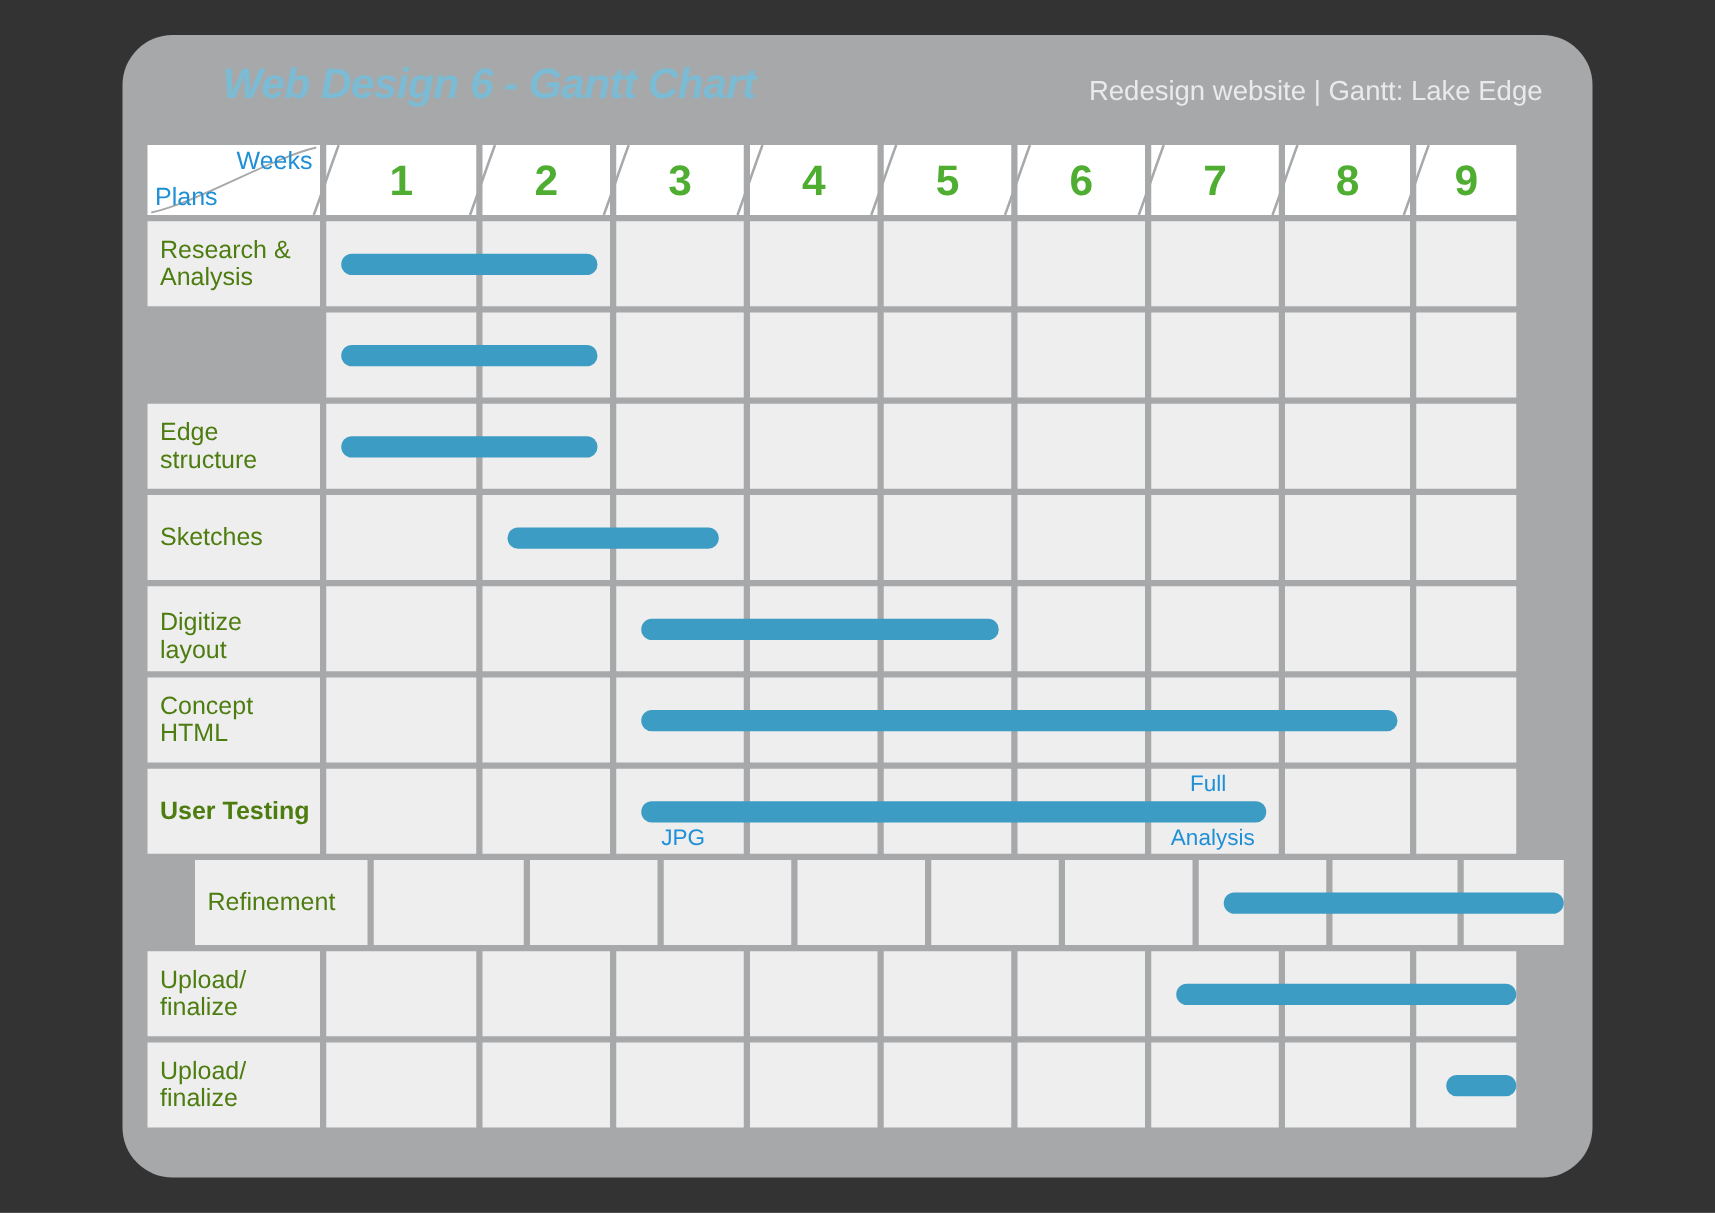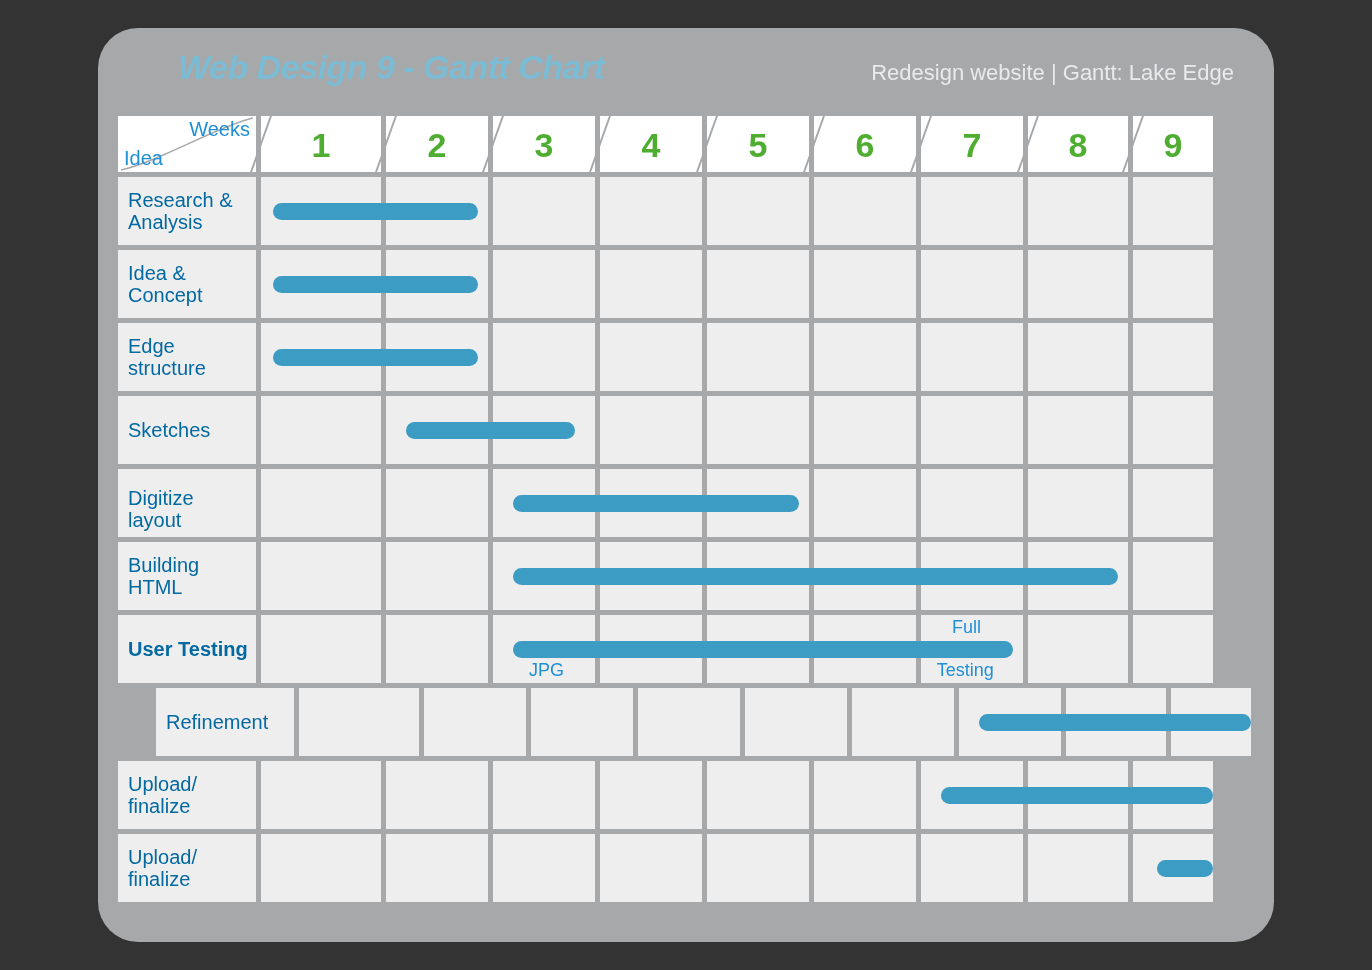--- a/index.html
+++ b/index.html
@@ -118,21 +118,21 @@
     position: absolute;
     left: 0;
     right: 0;
     height: 68px;
   }
   .row-label {
     position: absolute;
     left: 0; top: 0;
     width: 138px; height: 68px;
     background: #eeeeef;
-    color: #0369a1;
+    color: #4d7c0f;
     font-size: 20px;
     line-height: 22px;
     padding: 12px 8px 0 10px;
     box-sizing: border-box;
   }
   .row-cell {
     position: absolute;
     top: 0;
     height: 68px;
     background: #eeeeef;
@@ -150,32 +150,32 @@
     pointer-events: none;
     white-space: nowrap;
   }
   
 </style>
 </head>
 <body>
 
 <div class="card">
   <div class="header">
-    <div class="title">Web Design 9 - Gantt Chart</div>
+    <div class="title">Web Design 6 - Gantt Chart</div>
     <div class="subtitle">Redesign website | Gantt: Lake Edge</div>
   </div>
   <div class="grid-wrap" id="grid">
       <div class="hdr-row" style="position: absolute; left: 0px; top: 0px; width: 1095px; height: 56px; background: transparent;">
         <div style="position: absolute; left: 0px; top: 0px; height: 56px; background: rgb(255, 255, 255); z-index: -1; width: 1095px;"></div>
         <div class="hdr-corner">
           <svg class="diag" viewBox="0 0 138 56">
             <path d="M135 2 C 100 10, 40 46, 3 54" stroke="#a6a8aa" stroke-width="1.5" fill="none"></path>
           </svg>
           <div class="hdr-weeks-label">Weeks</div>
-          <div class="hdr-plans-label">Idea</div>
+          <div class="hdr-plans-label">Plans</div>
         </div>
         <div class="hdr-cell" style="left: 143px; width: 120px;"><svg class="slash" viewBox="0 0 28 64">
             <path d="M24 4 C 18 20, 10 44, 4 60" stroke="#a6a8aa" stroke-width="2" fill="none"></path>
           </svg><span class="hdr-num">1</span></div>
         <div class="hdr-cell" style="left: 268px; width: 102px;"><svg class="slash" viewBox="0 0 28 64">
             <path d="M24 4 C 18 20, 10 44, 4 60" stroke="#a6a8aa" stroke-width="2" fill="none"></path>
           </svg><span class="hdr-num">2</span></div>
         <div class="hdr-cell" style="left: 375px; width: 102px;"><svg class="slash" viewBox="0 0 28 64">
             <path d="M24 4 C 18 20, 10 44, 4 60" stroke="#a6a8aa" stroke-width="2" fill="none"></path>
           </svg><span class="hdr-num">3</span></div>
@@ -206,21 +206,20 @@
         <div class="row-cell" style="left: 375px; width: 102px;"></div>
         <div class="row-cell" style="left: 482px; width: 102px;"></div>
         <div class="row-cell" style="left: 589px; width: 102px;"></div>
         <div class="row-cell" style="left: 696px; width: 102px;"></div>
         <div class="row-cell" style="left: 803px; width: 102px;"></div>
         <div class="row-cell" style="left: 910px; width: 100px;"></div>
         <div class="row-cell" style="left: 1015px; width: 80px;"></div>
         <div class="bar" style="left: 155px; width: 204.8px; top: 25.5px;"></div>
       </div>
       <div class="body-row" style="top: 134px; height: 68px; width: 1095px;">
-        <div class="row-label" style="display: flex; align-items: center; padding-top: 0px; white-space: normal;">Idea &amp; Concept</div>
         <div class="row-cell" style="left: 143px; width: 120px;"></div>
         <div class="row-cell" style="left: 268px; width: 102px;"></div>
         <div class="row-cell" style="left: 375px; width: 102px;"></div>
         <div class="row-cell" style="left: 482px; width: 102px;"></div>
         <div class="row-cell" style="left: 589px; width: 102px;"></div>
         <div class="row-cell" style="left: 696px; width: 102px;"></div>
         <div class="row-cell" style="left: 803px; width: 102px;"></div>
         <div class="row-cell" style="left: 910px; width: 100px;"></div>
         <div class="row-cell" style="left: 1015px; width: 80px;"></div>
         <div class="bar" style="left: 155px; width: 204.8px; top: 25.5px;"></div>
@@ -258,21 +257,21 @@
         <div class="row-cell" style="left: 375px; width: 102px;"></div>
         <div class="row-cell" style="left: 482px; width: 102px;"></div>
         <div class="row-cell" style="left: 589px; width: 102px;"></div>
         <div class="row-cell" style="left: 696px; width: 102px;"></div>
         <div class="row-cell" style="left: 803px; width: 102px;"></div>
         <div class="row-cell" style="left: 910px; width: 100px;"></div>
         <div class="row-cell" style="left: 1015px; width: 80px;"></div>
         <div class="bar" style="left: 395.4px; width: 285.4px; top: 25.5px;"></div>
       </div>
       <div class="body-row" style="top: 426px; height: 68px; width: 1095px;">
-        <div class="row-label" style="display: flex; align-items: center; padding-top: 0px; white-space: normal;">Building HTML</div>
+        <div class="row-label" style="display: flex; align-items: center; padding-top: 0px; white-space: normal;">Concept HTML</div>
         <div class="row-cell" style="left: 143px; width: 120px;"></div>
         <div class="row-cell" style="left: 268px; width: 102px;"></div>
         <div class="row-cell" style="left: 375px; width: 102px;"></div>
         <div class="row-cell" style="left: 482px; width: 102px;"></div>
         <div class="row-cell" style="left: 589px; width: 102px;"></div>
         <div class="row-cell" style="left: 696px; width: 102px;"></div>
         <div class="row-cell" style="left: 803px; width: 102px;"></div>
         <div class="row-cell" style="left: 910px; width: 100px;"></div>
         <div class="row-cell" style="left: 1015px; width: 80px;"></div>
         <div class="bar" style="left: 395.4px; width: 604.6px; top: 25.5px;"></div>
@@ -324,15 +323,15 @@
         <div class="row-cell" style="left: 482px; width: 102px;"></div>
         <div class="row-cell" style="left: 589px; width: 102px;"></div>
         <div class="row-cell" style="left: 696px; width: 102px;"></div>
         <div class="row-cell" style="left: 803px; width: 102px;"></div>
         <div class="row-cell" style="left: 910px; width: 100px;"></div>
         <div class="row-cell" style="left: 1015px; width: 80px;"></div>
         <div class="bar" style="left: 1039px; width: 56px; top: 25.5px;"></div>
       </div>
       <div class="annot" style="left: 411.1px; top: 544px;">JPG</div>
       <div class="annot" style="left: 834px; top: 501px;">Full</div>
-      <div class="annot" style="left: 818.7px; top: 544px;">Testing</div>
+      <div class="annot" style="left: 818.7px; top: 544px;">Analysis</div>
     </div>
 </div>
 
 </body></html>

